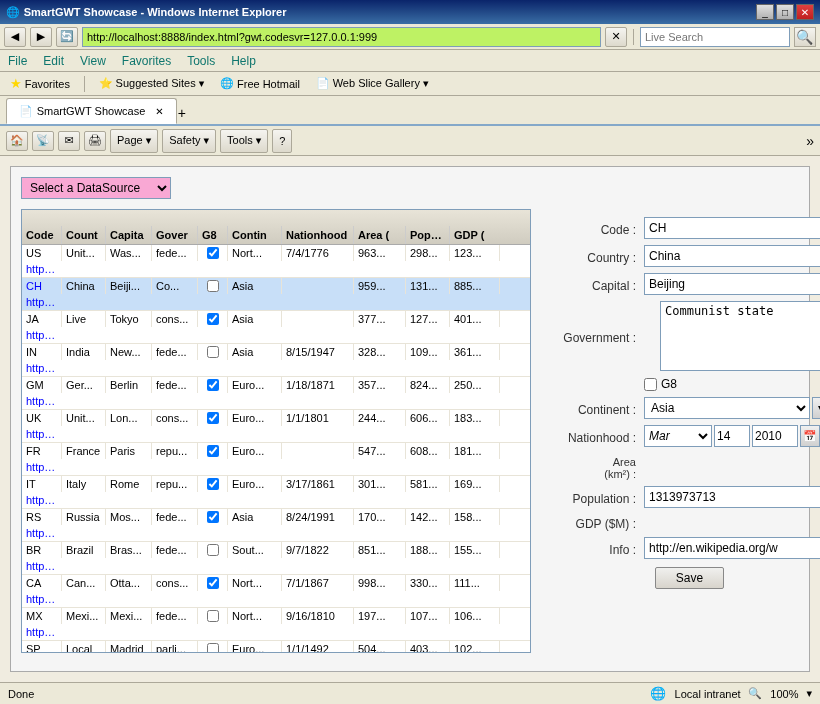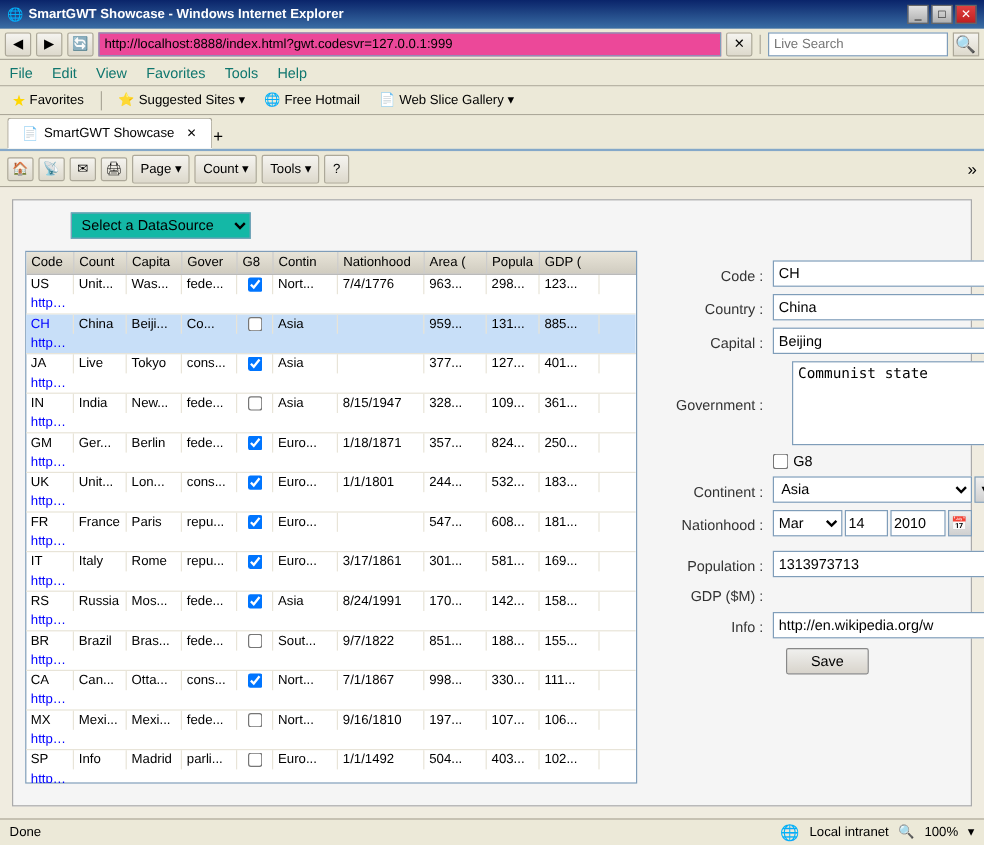--- a/index.html
+++ b/index.html
@@ -34,21 +34,21 @@
       gap: 4px;
       height: 26px;
     }
     .nav-btn {
       width: 22px; height: 20px; background: linear-gradient(to bottom, #f5f4f0, #ddd9cc);
       border: 1px solid #aca899; border-radius: 2px; cursor: pointer; font-size: 11px;
       display: flex; align-items: center; justify-content: center;
     }
     .address-input {
       flex: 1; height: 20px; border: 1px solid #7f9db9; padding: 1px 4px;
-      background: #ec4899; font-size: 11px;
+      background: #bef264; font-size: 11px;
     }
     .search-box {
       width: 150px; height: 20px; border: 1px solid #7f9db9; padding: 1px 4px;
       background: white; font-size: 11px;
     }
     .go-btn {
       width: 22px; height: 20px; background: linear-gradient(to bottom, #f5f4f0, #ddd9cc);
       border: 1px solid #aca899; cursor: pointer; font-size: 14px;
       display: flex; align-items: center; justify-content: center;
     }
@@ -137,42 +137,42 @@
       padding: 10px;
       height: 100%;
     }
 
     
     .datasource-row {
       margin-bottom: 10px; display: flex; align-items: center; gap: 4px;
     }
     .ds-select {
       width: 150px; height: 22px; border: 1px solid #7f9db9;
-      background: #14b8a6; font-size: 12px; padding: 0 4px; margin-left: 38px;
+      background: #f9a8d4; font-size: 12px; padding: 0 4px;
     }
     .ds-arrow {
       width: 18px; height: 22px; background: linear-gradient(to bottom, #f0f0f0, #d0d0d0);
       border: 1px solid #7f9db9; cursor: pointer; display: flex; align-items: center; justify-content: center;
     }
 
     
     .main-layout { display: flex; gap: 10px; height: calc(100% - 40px); }
 
     
     .data-grid { flex: 0 0 510px; border: 1px solid #7f9db9; background: white; overflow: hidden; display: flex; flex-direction: column; }
     .grid-header {
       display: grid;
       grid-template-columns: 40px 44px 46px 46px 30px 54px 72px 52px 44px 50px;
       background: linear-gradient(to bottom, #e8e4d8, #d0ccc0);
       border-bottom: 1px solid #aaa;
     }
     .grid-header-cell {
-      padding: 3px 4px; font-weight: normal; font-size: 11px;
+      padding: 3px 4px; font-weight: bold; font-size: 11px;
       border-right: 1px solid #ccc; white-space: nowrap; overflow: hidden;
-      text-overflow: ellipsis; cursor: pointer;
+      text-overflow: ellipsis; cursor: pointer; margin-top: 16px;
     }
     .grid-header-cell:last-child { border-right: none; }
     .grid-body { overflow-y: auto; flex: 1; }
     .grid-row {
       display: grid;
       grid-template-columns: 40px 44px 46px 46px 30px 54px 72px 52px 44px 50px;
       border-bottom: 1px solid #e8e4d8;
       cursor: pointer;
     }
     .grid-row.selected { background: #c8dff8; }
@@ -298,21 +298,21 @@
 <div class="ie-toolbar">
   <div class="ie-toolbar-left">
     <div class="nav-btn">🏠</div>
     <div class="nav-btn">📡</div>
     <div class="nav-btn">✉</div>
     <div class="nav-btn">🖨</div>
     <div class="toolbar-btn">
       <span>Page ▾</span>
     </div>
     <div class="toolbar-btn">
-      <span>Count ▾</span>
+      <span>Safety ▾</span>
     </div>
     <div class="toolbar-btn">
       <span>Tools ▾</span>
     </div>
     <div class="toolbar-btn">
       <span>?</span>
     </div>
   </div>
   <div class="ie-toolbar-right">
     <span class="more-btn">»</span>
@@ -423,21 +423,21 @@
               <div class="grid-cell">UK</div>
               <div class="grid-cell">Unit...</div>
               <div class="grid-cell">Lon...</div>
               <div class="grid-cell">cons...</div>
               <div class="grid-cell checkbox-cell">
                 <input type="checkbox" checked="" style="">
               </div>
               <div class="grid-cell">Euro...</div>
               <div class="grid-cell">1/1/1801</div>
               <div class="grid-cell">244...</div>
-              <div class="grid-cell">532...</div>
+              <div class="grid-cell">606...</div>
               <div class="grid-cell">183...</div>
               <div class="grid-cell" style="color: rgb(0, 0, 255); cursor: pointer;">http:/...</div>
             </div>
             <div class="grid-row">
               <div class="grid-cell">FR</div>
               <div class="grid-cell">France</div>
               <div class="grid-cell">Paris</div>
               <div class="grid-cell">repu...</div>
               <div class="grid-cell checkbox-cell">
                 <input type="checkbox" checked="" style="">
@@ -519,21 +519,21 @@
               </div>
               <div class="grid-cell">Nort...</div>
               <div class="grid-cell">9/16/1810</div>
               <div class="grid-cell">197...</div>
               <div class="grid-cell">107...</div>
               <div class="grid-cell">106...</div>
               <div class="grid-cell" style="color: rgb(0, 0, 255); cursor: pointer;">http:/...</div>
             </div>
             <div class="grid-row">
               <div class="grid-cell">SP</div>
-              <div class="grid-cell">Info</div>
+              <div class="grid-cell">Local</div>
               <div class="grid-cell">Madrid</div>
               <div class="grid-cell">parli...</div>
               <div class="grid-cell checkbox-cell">
                 <input type="checkbox" style="">
               </div>
               <div class="grid-cell">Euro...</div>
               <div class="grid-cell">1/1/1492</div>
               <div class="grid-cell">504...</div>
               <div class="grid-cell">403...</div>
               <div class="grid-cell">102...</div>
@@ -573,33 +573,34 @@
               <option>North America</option>
               <option>South America</option>
               <option>Oceania</option>
             </select>
             <div class="ds-arrow">▾</div>
           </div>
         </div>
         <div class="form-row">
           <div class="form-label">Nationhood :</div>
           <div class="date-row">
-            <select class="date-select" style="width:58px;">
+            <select class="date-select" style="width:68px;font-style:italic;">
               <option>Mar</option>
               <option>Jan</option><option>Feb</option><option>Apr</option>
               <option>May</option><option>Jun</option><option>Jul</option>
               <option>Aug</option><option>Sep</option><option>Oct</option>
               <option>Nov</option><option>Dec</option>
             </select>
             <input class="date-input-num" type="text" value="14" style="">
             <input class="date-input-num" type="text" value="2010" style="width: 46px;">
             <div class="cal-btn">📅</div>
           </div>
         </div>
         <div class="form-row">
+          <div class="form-label" style="font-size:11px;">Area<br>(km²) :</div>
         </div>
         <div class="form-row">
           <div class="form-label">Population :</div>
           <input class="form-input" value="1313973713" style="">
         </div>
         <div class="form-row">
           <div class="form-label">GDP ($M) :</div>
         </div>
         <div class="form-row">
           <div class="form-label">Info :</div>

